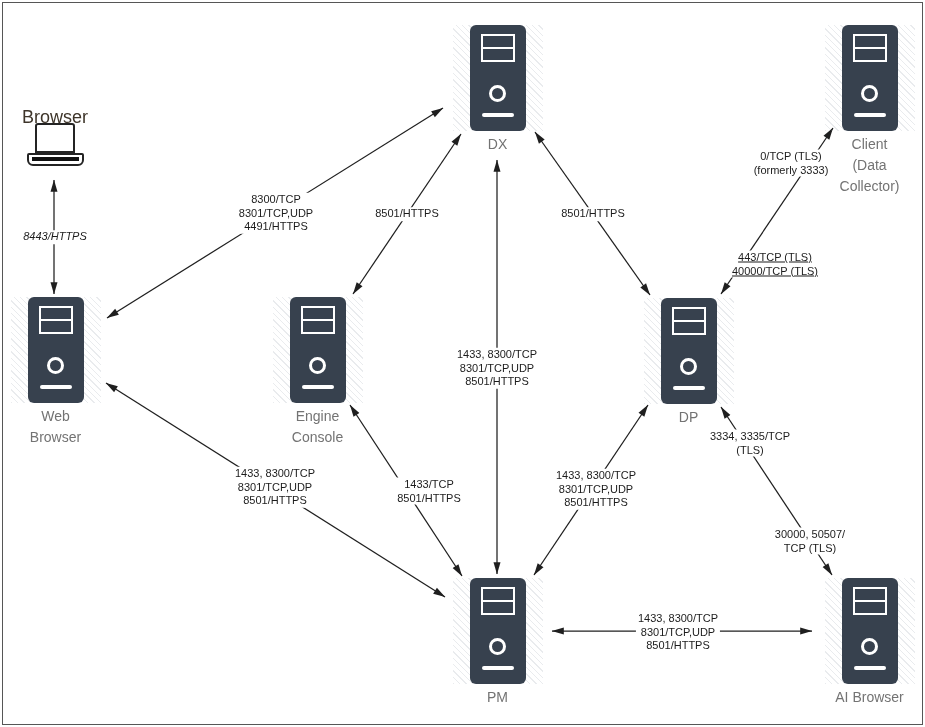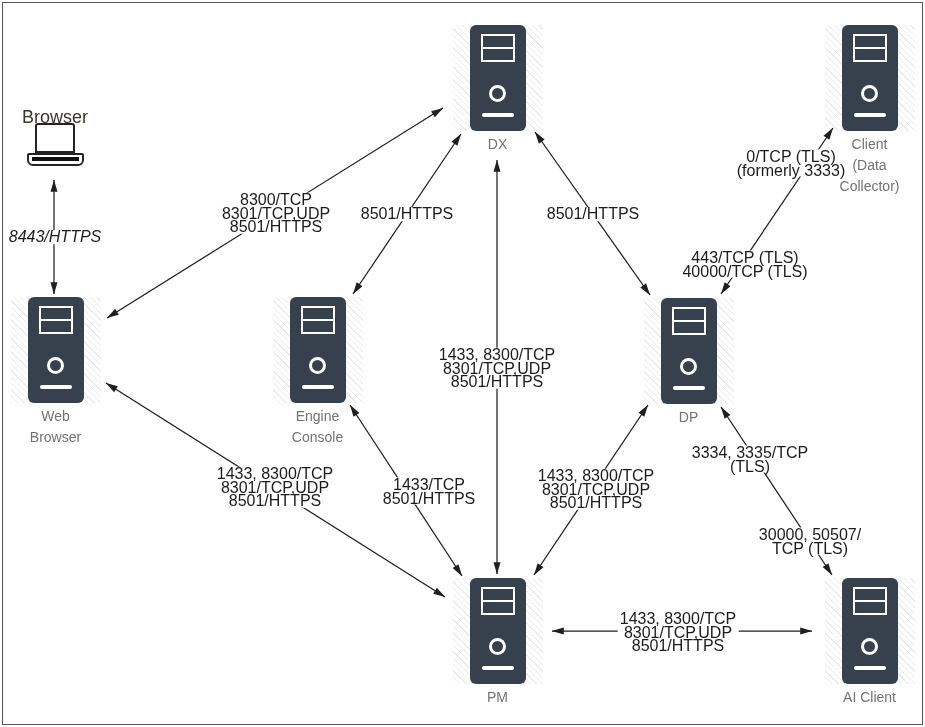--- a/index.html
+++ b/index.html
@@ -18,21 +18,21 @@
   #wires{position:absolute;left:0;top:0;width:925px;height:727px;}
   .wire{stroke:#1f1f1f;stroke-width:1.25;fill:none;}
   #ah path{fill:#1f1f1f;}
 
   
   .conn-label{
     position:absolute;
     transform:translate(-50%,-50%);
     background:#fff;
     padding:0 2px;
-    font-size:16px;
+    font-size:11px;
     line-height:13.5px;
     color:#1c1c1c;
     text-align:center;
     white-space:pre-line;
     width:max-content;
   }
 
   
   .node{position:absolute;width:90px;}
   .hatch{
@@ -106,39 +106,39 @@
       <line x1="106" y1="383" x2="445" y2="597" class="wire" marker-start="url(#ah)" marker-end="url(#ah)"></line>
       <line x1="350" y1="405" x2="462" y2="576" class="wire" marker-start="url(#ah)" marker-end="url(#ah)"></line>
       <line x1="648" y1="405" x2="534" y2="575" class="wire" marker-start="url(#ah)" marker-end="url(#ah)"></line>
       <line x1="721" y1="407" x2="832" y2="575" class="wire" marker-start="url(#ah)" marker-end="url(#ah)"></line>
       <line x1="552" y1="631" x2="812" y2="631" class="wire" marker-start="url(#ah)" marker-end="url(#ah)"></line>
     </svg>
   <div id="labels">
       <div class="conn-label" style="left: 55px; top: 237px; font-style: italic;">8443/HTTPS</div>
       <div class="conn-label" style="left: 276px; top: 213px;">8300/TCP
 8301/TCP,UDP
-8501/HTTPS</div>
+4491/HTTPS</div>
       <div class="conn-label" style="left: 407px; top: 214px;">8501/HTTPS</div>
       <div class="conn-label" style="left: 593px; top: 214px;">8501/HTTPS</div>
       <div class="conn-label" style="left: 497px; top: 368px;">1433, 8300/TCP
 8301/TCP,UDP
 8501/HTTPS</div>
       <div class="conn-label" style="left: 791px; top: 163px;">0/TCP (TLS)
 (formerly 3333)</div>
-      <div class="conn-label" style="left: 745px; top: 264px;">443/TCP (TLS)
+      <div class="conn-label" style="left: 775px; top: 264px; text-decoration: underline;">443/TCP (TLS)
 40000/TCP (TLS)</div>
       <div class="conn-label" style="left: 275px; top: 487px;">1433, 8300/TCP
 8301/TCP,UDP
 8501/HTTPS</div>
       <div class="conn-label" style="left: 429px; top: 491px;">1433/TCP
 8501/HTTPS</div>
       <div class="conn-label" style="left: 596px; top: 489px;">1433, 8300/TCP
 8301/TCP,UDP
 8501/HTTPS</div>
-      <div class="conn-label" style="left: 750px; top: 443px; margin-top: 16px;">3334, 3335/TCP
+      <div class="conn-label" style="left: 750px; top: 443px;">3334, 3335/TCP
 (TLS)</div>
       <div class="conn-label" style="left: 810px; top: 541px;">30000, 50507/
 TCP (TLS)</div>
       <div class="conn-label" style="left: 678px; top: 632px;">1433, 8300/TCP
 8301/TCP,UDP
 8501/HTTPS</div>
     </div>
   <div id="nodes">
       <div class="node laptop-node" style="left: 10px; top: 104px;">
         <div class="laptop">
@@ -207,17 +207,17 @@
         </div>
         <div class="node-label">PM</div>
       </div>
       <div class="node" style="left: 824.5px; top: 578px;">
         <div class="hatch"></div>
         <div class="tower">
           <div class="bay"></div>
           <div class="ring"></div>
           <div class="slot"></div>
         </div>
-        <div class="node-label">AI Client</div>
+        <div class="node-label">AI Browser</div>
       </div>
     </div>
   <div id="frame"></div>
 </div>
 
 </body></html>

